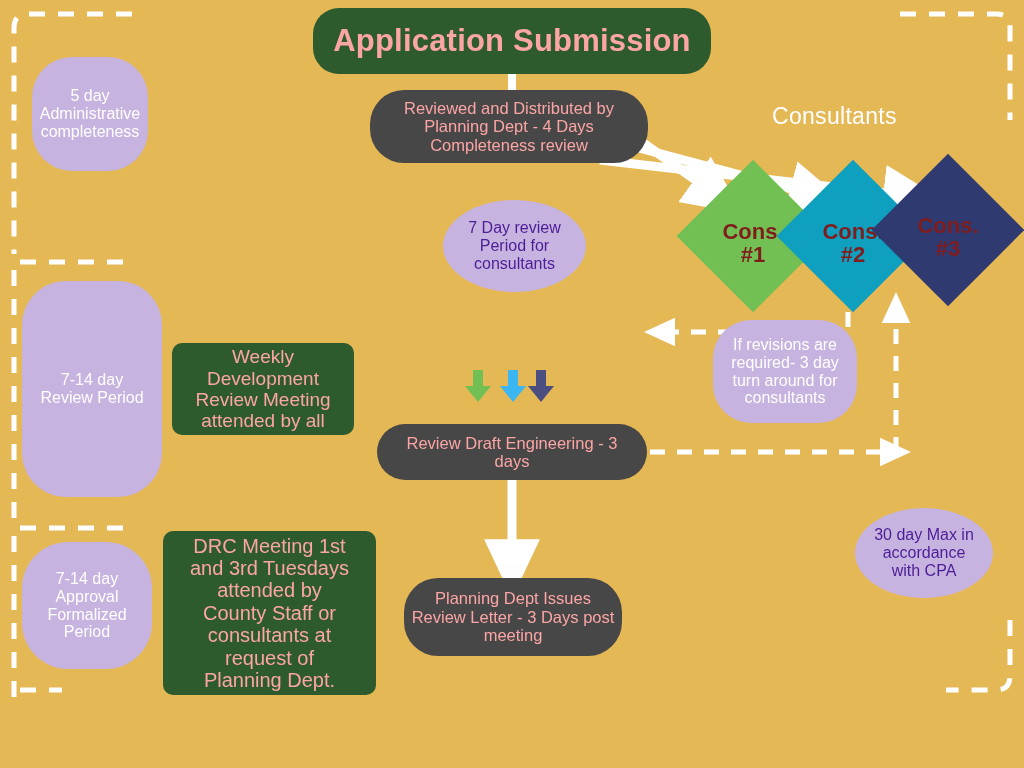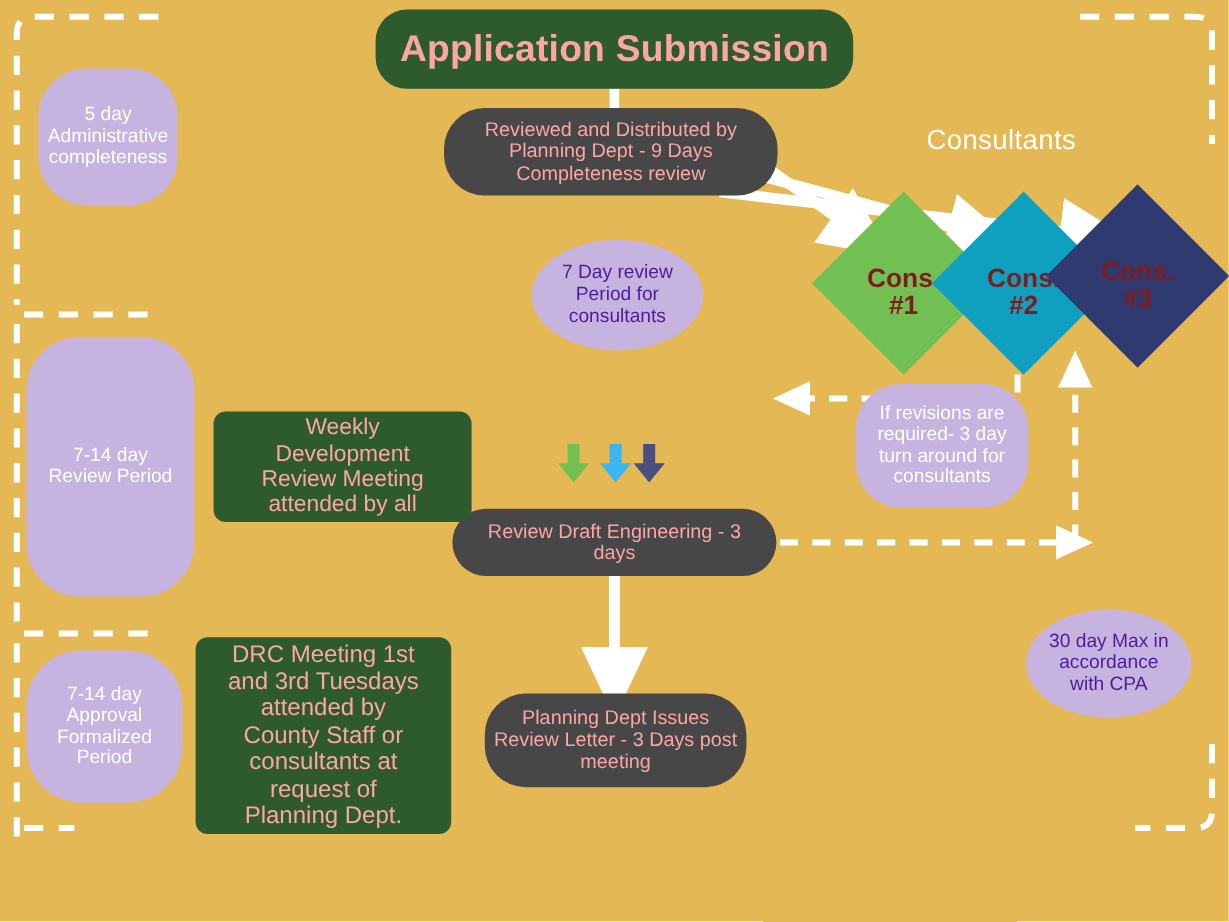--- a/index.html
+++ b/index.html
@@ -144,33 +144,33 @@
       <path d="M896,452 L896,308" marker-end="url(#whiteArrowDash)"></path>
       <path d="M848,312 L848,332 L660,332" marker-end="url(#whiteArrowDash)"></path>
     </g>
   </svg>
 
   <div class="node title-box" style="left:313px; top:8px; width:398px; height:66px;">Application Submission</div>
 
   <div class="section-label" style="left:772px; top:103px;">Consultants</div>
 
   <div class="node dark-box wrap-text" style="left:370px; top:90px; width:278px; height:73px;">Reviewed and Distributed by
-Planning Dept - 9 Days
+Planning Dept - 4 Days
 Completeness review</div>
 
 
   <div class="node dark-box wrap-text" style="left:377px; top:424px; width:270px; height:56px;">Review Draft Engineering - 3
 days</div>
 
   <div class="node dark-box wrap-text" style="left:404px; top:578px; width:218px; height:78px;">Planning Dept Issues
 Review Letter - 3 Days post
 meeting</div>
 
 
-  <div class="node green-box wrap-text" style="left:178px; top:343px; width:215px; height:92px;">Weekly
+  <div class="node green-box wrap-text" style="left:172px; top:343px; width:182px; height:92px;">Weekly
 Development
 Review Meeting
 attended by all</div>
 
   <div class="node green-box wrap-text" style="left:163px; top:531px; width:213px; height:164px; font-size:20px;">DRC Meeting 1st
 and 3rd Tuesdays
 attended by
 County Staff or
 consultants at
 request of

